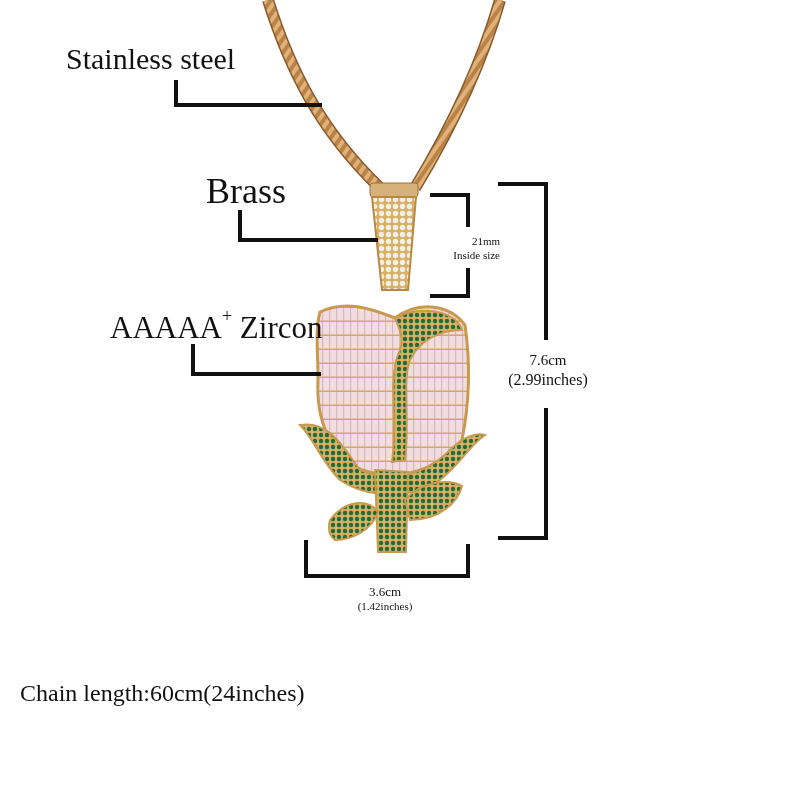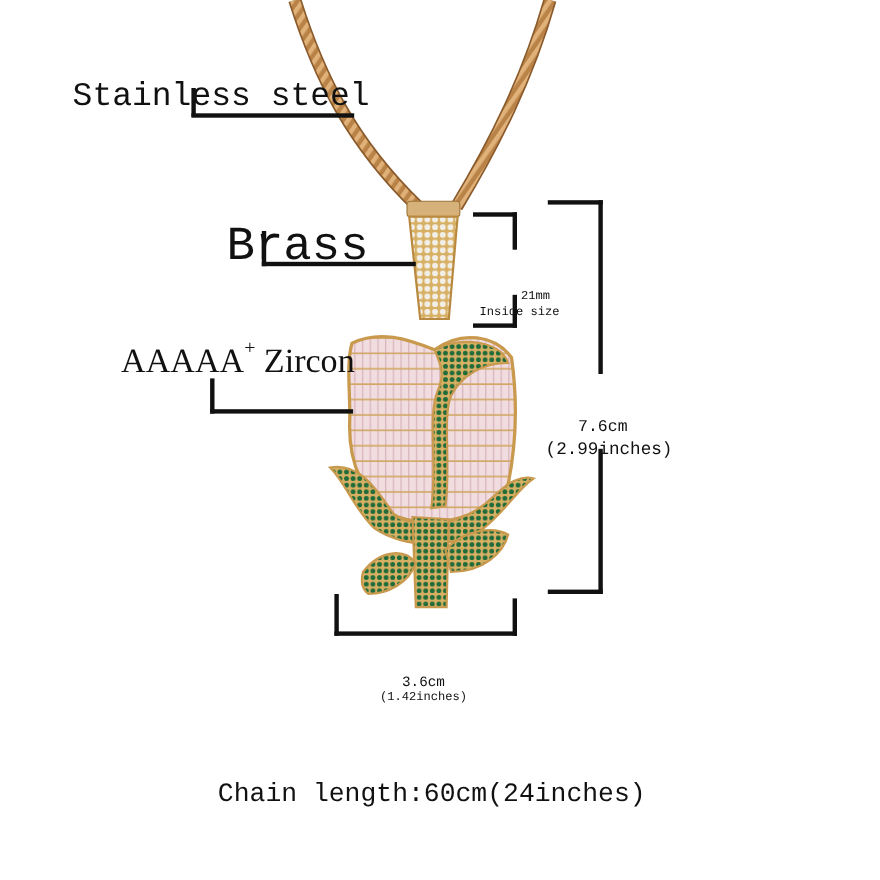--- a/index.html
+++ b/index.html
@@ -1,18 +1,18 @@
 <!DOCTYPE html>
 <html><head>
 <meta charset="utf-8">
 <style>
   html, body { margin:0; padding:0; background:#ffffff; }
   #canvas { position:relative; width:800px; height:800px; overflow:hidden; background:#fff; }
   .lbl { position:absolute; color:#111; white-space:nowrap; }
-  .sans { font-family:Liberation Mono, monospace;margin-top:29px; }
+  .sans { font-family:Liberation Serif, serif; }
   .serif { font-family:"Liberation Serif", "DejaVu Serif", serif; }
   .line { position:absolute; background:#111; }
   svg { position:absolute; left:0; top:0; }
   sup.plus { font-size:18px; vertical-align:top; position:relative; top:-4px; }
   .small { font-size:11px; text-align:right; line-height:14px; }
   .dim { font-size:15px; text-align:center; line-height:20px; }
   .dim-sub { font-size:16px; }
   .spec { font-size:24px; }
 </style>
 </head>
@@ -65,21 +65,21 @@
       <path d="M330,520 C345,500 368,498 378,512 C372,530 352,540 335,540 C328,535 328,528 330,520 Z" fill="url(#greenpave)" stroke="#c99a4d" stroke-width="2"></path>
 
       <path d="M405,500 C420,482 448,478 462,486 C458,502 440,520 410,520 Z" fill="url(#greenpave)" stroke="#c99a4d" stroke-width="2"></path>
     </g>
   </svg>
 
   <div class="lbl sans" style="left:66px;top:42px;font-size:30px;">Stainless steel</div>
   <div class="line" style="left:174px;top:80px;width:4px;height:26px;"></div>
   <div class="line" style="left:174px;top:103px;width:148px;height:4px;"></div>
 
-  <div class="lbl sans" style="left:206px;top:170px;font-size:43px;text-align:right;">Brass</div>
+  <div class="lbl sans" style="left:206px;top:170px;font-size:36px;text-align:right;">Brass</div>
   <div class="line" style="left:238px;top:210px;width:4px;height:32px;"></div>
   <div class="line" style="left:238px;top:238px;width:140px;height:4px;"></div>
 
   <div class="lbl serif" style="left:110px;top:310px;font-size:31px;">
     <span>AAAAA</span><sup class="plus">+</sup>
     <span>Zircon</span>
   </div>
   <div class="line" style="left:191px;top:344px;width:4px;height:32px;"></div>
   <div class="line" style="left:191px;top:372px;width:130px;height:4px;"></div>
 
@@ -108,15 +108,15 @@
   <div>
     <div class="line" style="left:304px;top:540px;width:4px;height:38px;"></div>
     <div class="line" style="left:466px;top:544px;width:4px;height:34px;"></div>
     <div class="line" style="left:304px;top:574px;width:166px;height:4px;"></div>
     <div class="lbl sans" style="left:330px;top:584px;width:110px;text-align:center;">
       <div style="font-size:13px;">3.6cm</div>
       <div style="font-size:11px;">(1.42inches)</div>
     </div>
   </div>
 
-  <div class="lbl sans spec" style="left:0;width:785px;text-align:center;top:680px;box-sizing:border-box;">Chain length:60cm(24inches)</div>
+  <div class="lbl sans spec" style="left:0;width:785px;top:680px;padding-left:20px;box-sizing:border-box;">Chain length:60cm(24inches)</div>
 
 </div>
 
 </body></html>

